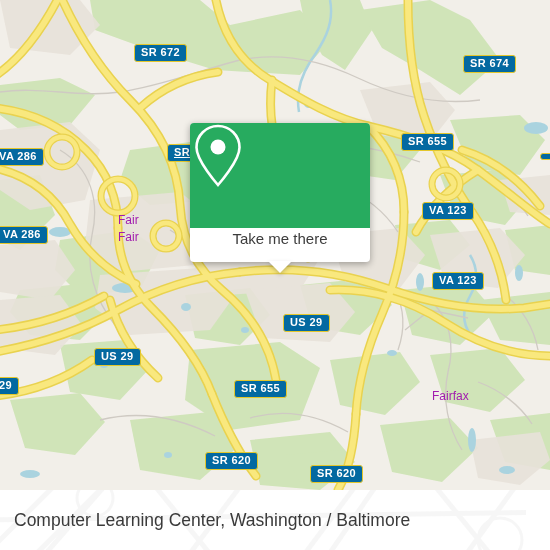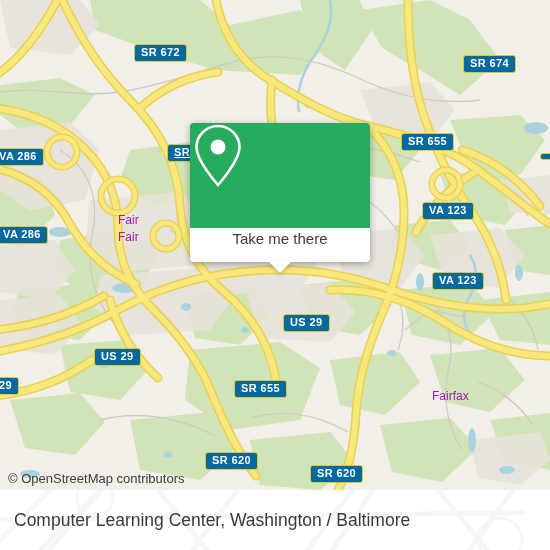--- a/index.html
+++ b/index.html
@@ -218,21 +218,20 @@
     <div class="shield" style="left:540px;top:153px;width:9px;"></div>
     <div class="shield" style="left:-4px;top:226px;">VA 286</div>
     <div class="shield" style="left:432px;top:272px;">VA 123</div>
     <div class="shield" style="left:283px;top:314px;">US 29</div>
     <div class="shield" style="left:94px;top:348px;">US 29</div>
     <div class="shield" style="left:-8px;top:377px;">29</div>
     <div class="shield" style="left:234px;top:380px;">SR 655</div>
     <div class="shield" style="left:205px;top:452px;">SR 620</div>
     <div class="shield" style="left:310px;top:465px;">SR 620</div>
 
-    <div class="attrib">© OpenStreetMap contributors</div>
 
     <div class="popup">
       <div class="popup-img">
         <svg width="56" height="66" viewBox="0 0 56 66">
           <path d="M28 3 C16 3 6.5 12.5 6.5 24.5 C6.5 38 28 62 28 62 C28 62 49.5 38 49.5 24.5 C49.5 12.5 40 3 28 3 Z" fill="none" stroke="#ffffff" stroke-width="2.6"></path>
           <circle cx="28" cy="24" r="7.5" fill="#ffffff"></circle>
         </svg>
       </div>
       <div class="popup-label">Take me there</div>
       <div class="popup-tail"></div>

